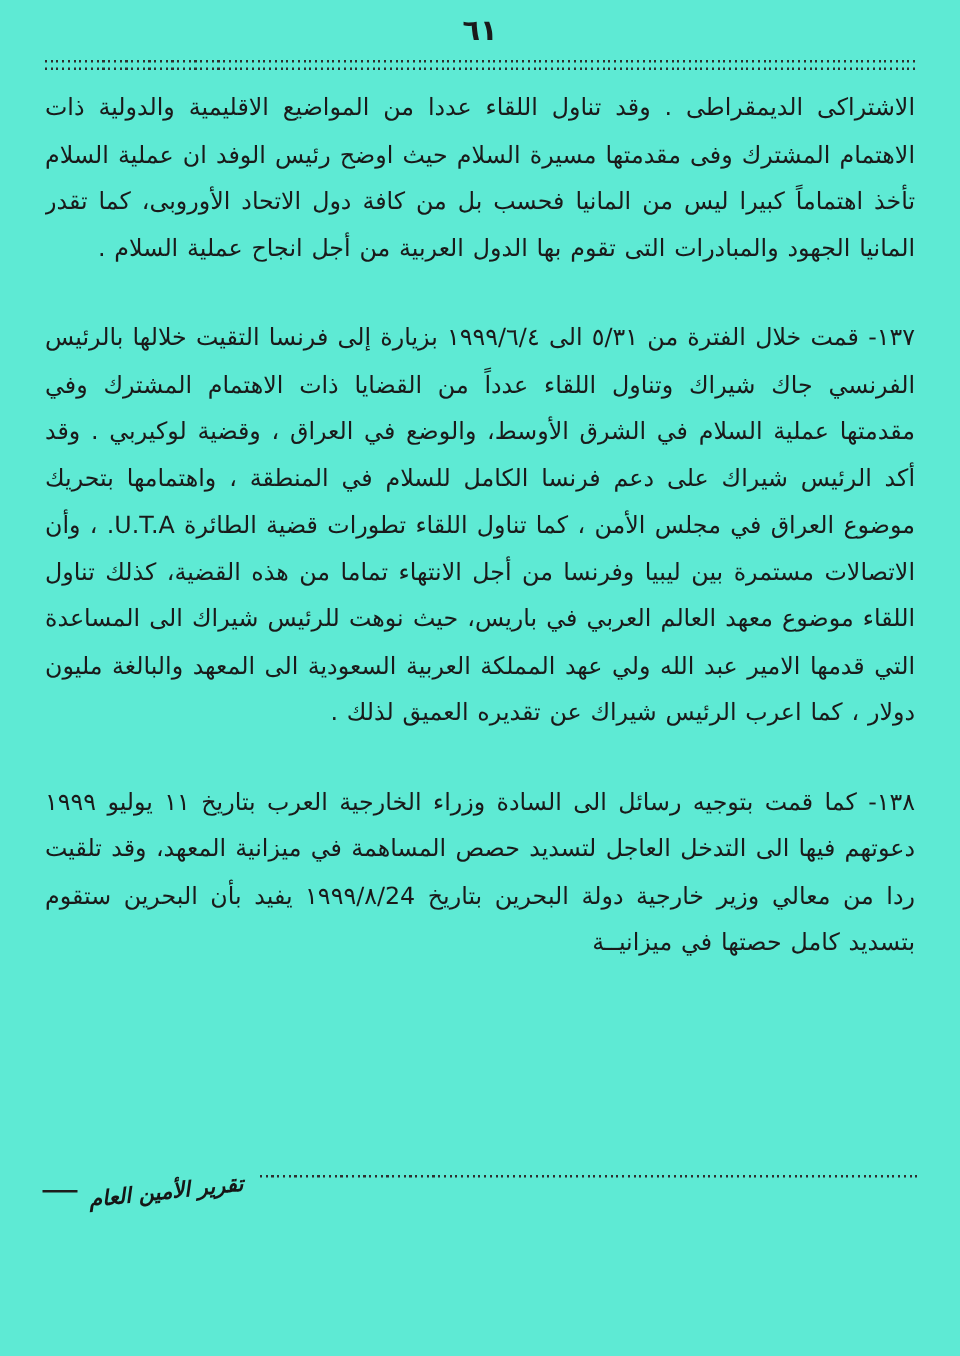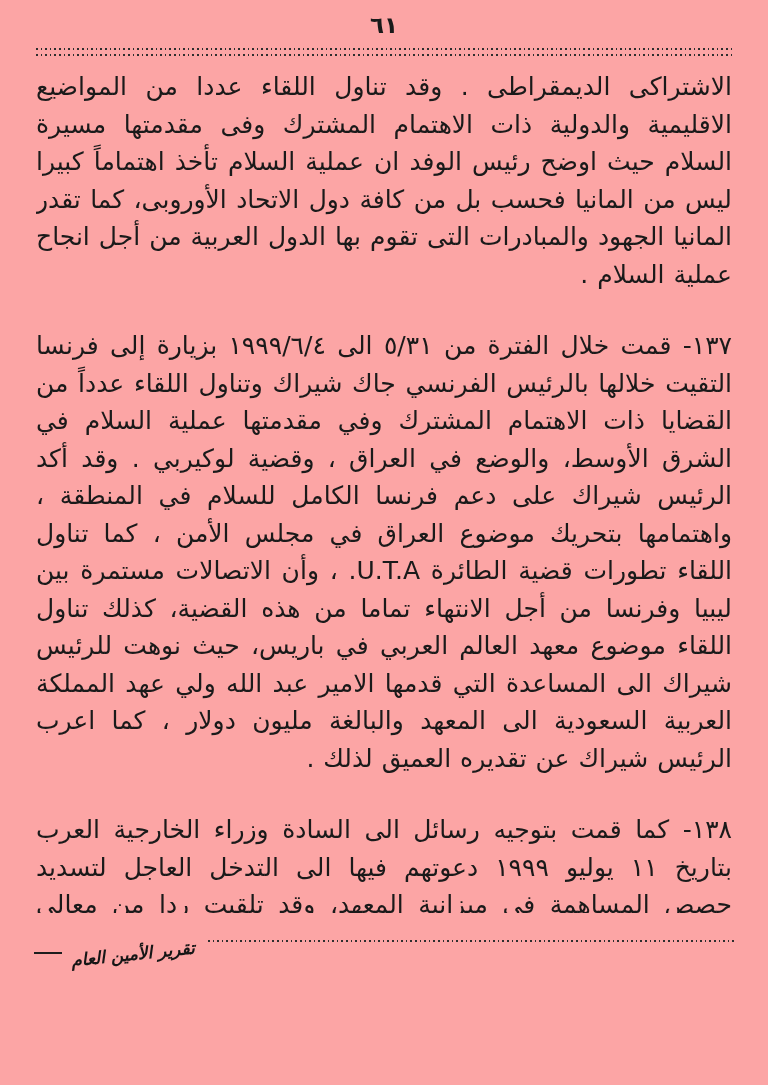--- a/index.html
+++ b/index.html
@@ -7,21 +7,21 @@
   body {
     width: 768px;
     height: 1085px;
     background: #f1f0ea;
     font-family: "DejaVu Sans", sans-serif;
   }
   .page {
     position: relative;
     width: 768px;
     height: 1085px;
-    background: #fca5a5;
+    background: #5eead4;
     padding: 10px 36px 0 36px;
     direction: rtl;
     color: #1a1a1a;
     overflow: hidden;
   }
   .page-number {
     text-align: center;
     font-size: 23px;
     font-weight: 700;
     height: 30px;
@@ -33,21 +33,21 @@
     height: 2px;
     margin-bottom: 4px;
     background-image: repeating-linear-gradient(90deg, #2e2e2e 0px, #2e2e2e 1.6px, transparent 1.6px, transparent 4.6px);
   }
   .content {
     height: 845px;
     overflow: hidden;
   }
   .para {
     margin: 0 0 34px 0;
-    font-size: 25px;
+    font-size: 19px;
     line-height: 37.5px;
     text-align: justify;
     word-spacing: 1px;
   }
   .para:last-child { margin-bottom: 0; }
   .footer {
     position: absolute;
     left: 34px;
     right: 34px;
     top: 922px;

